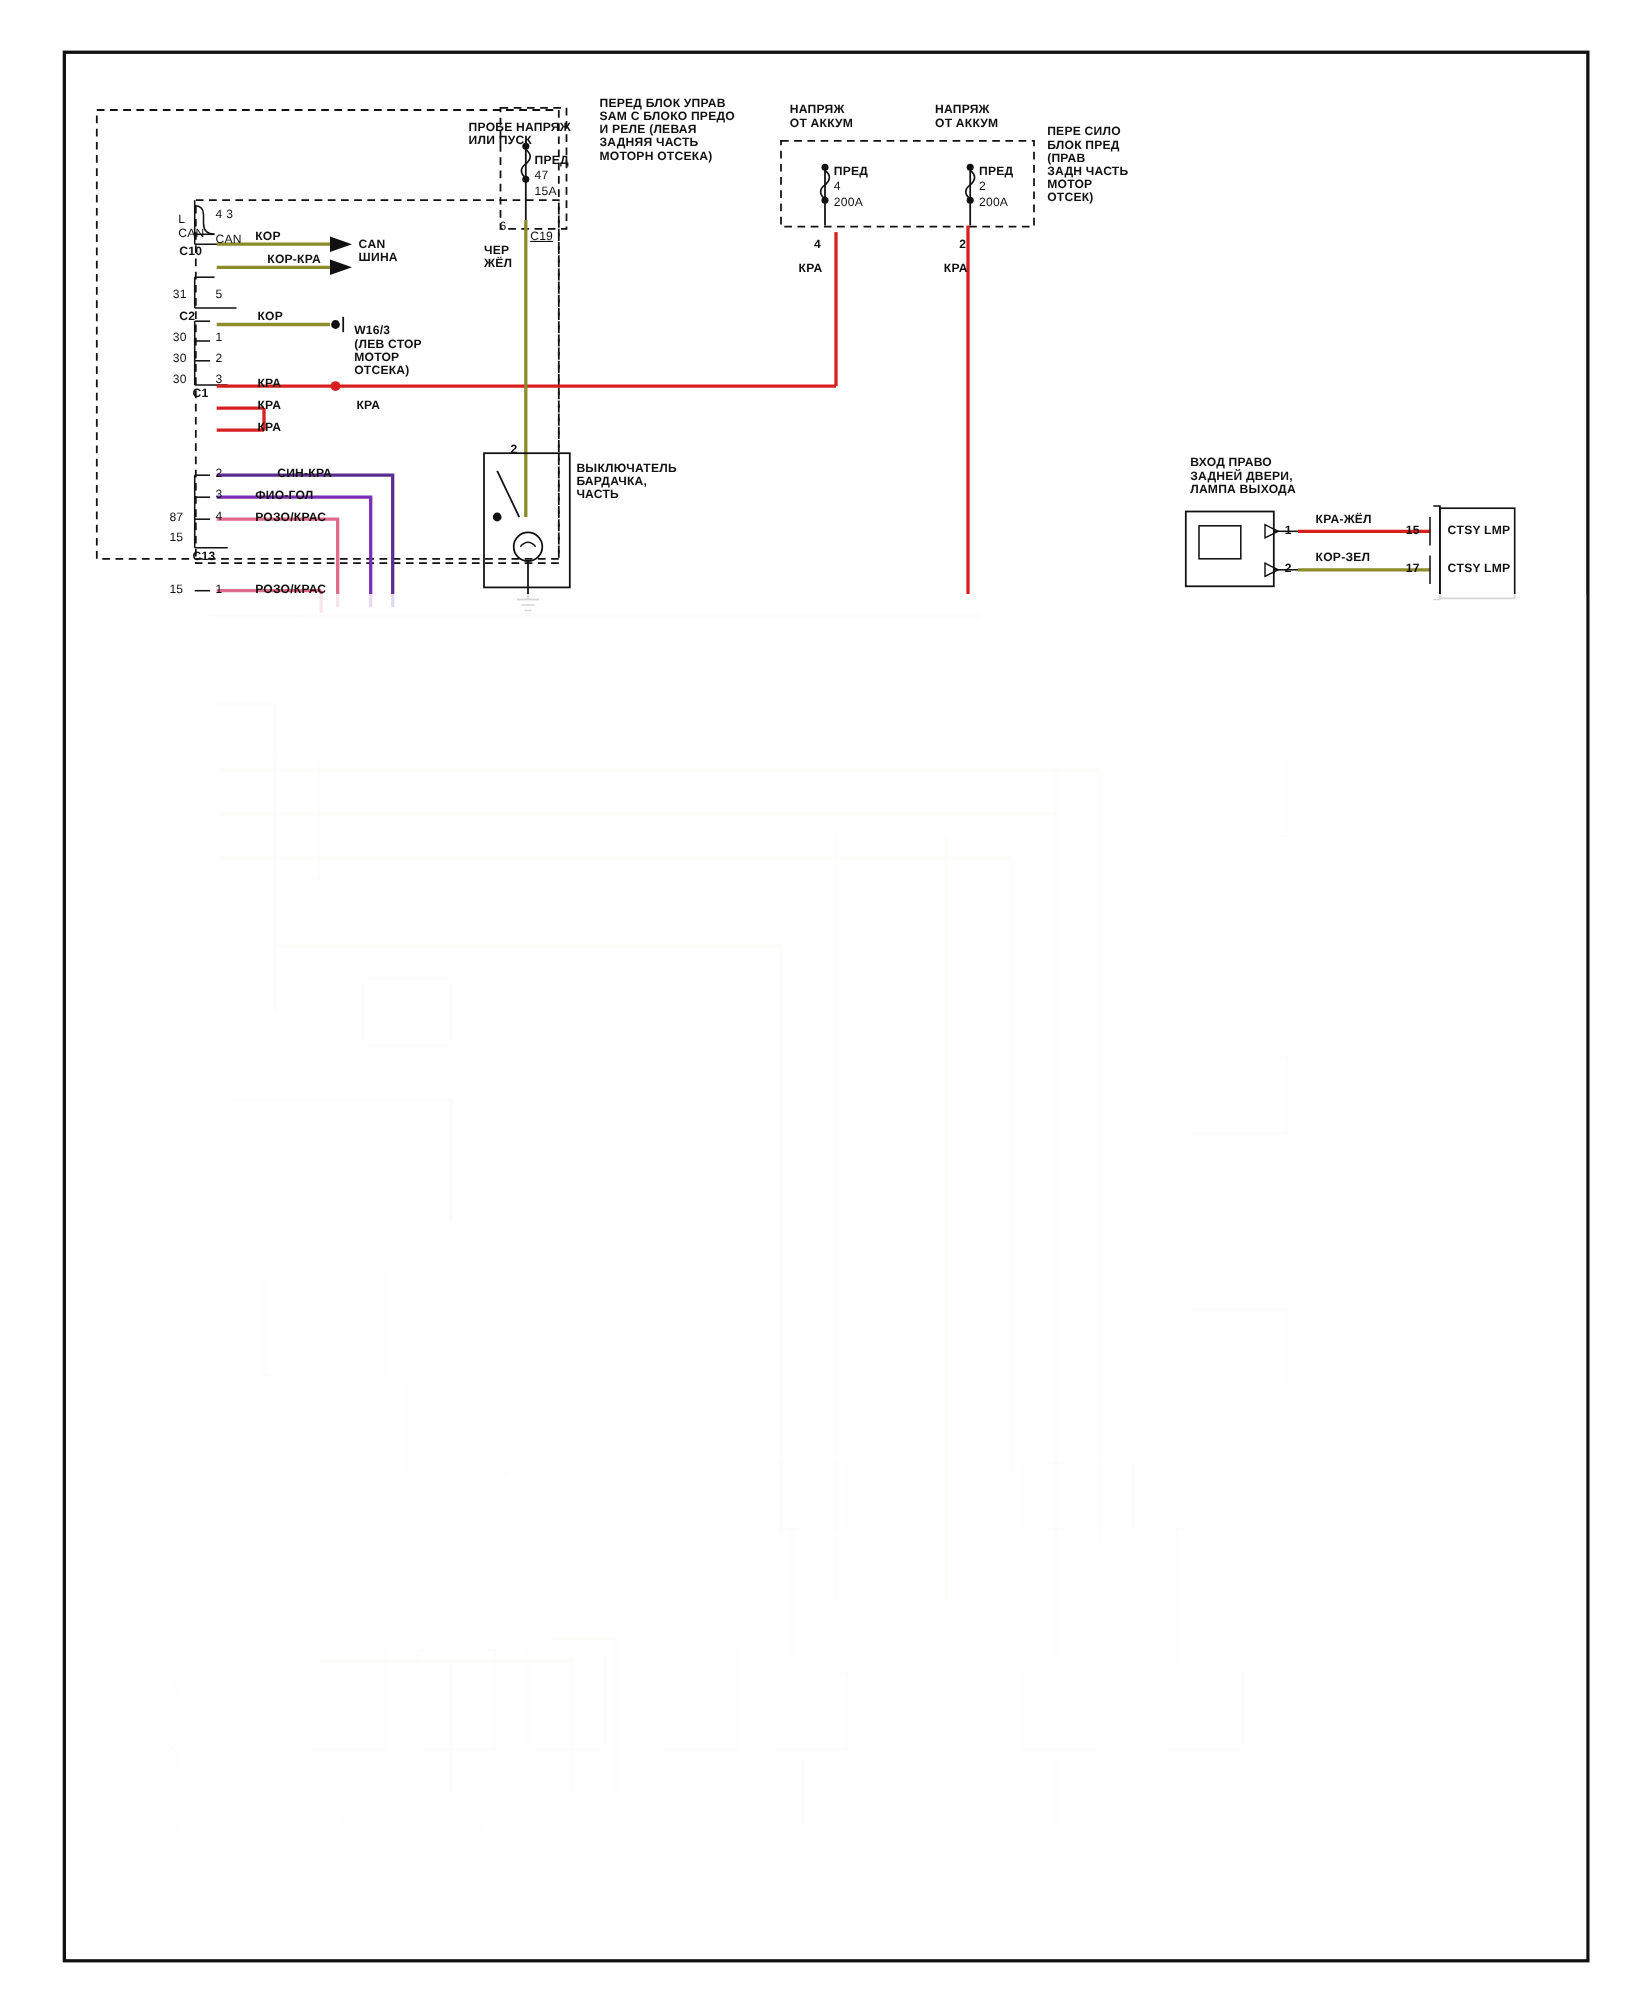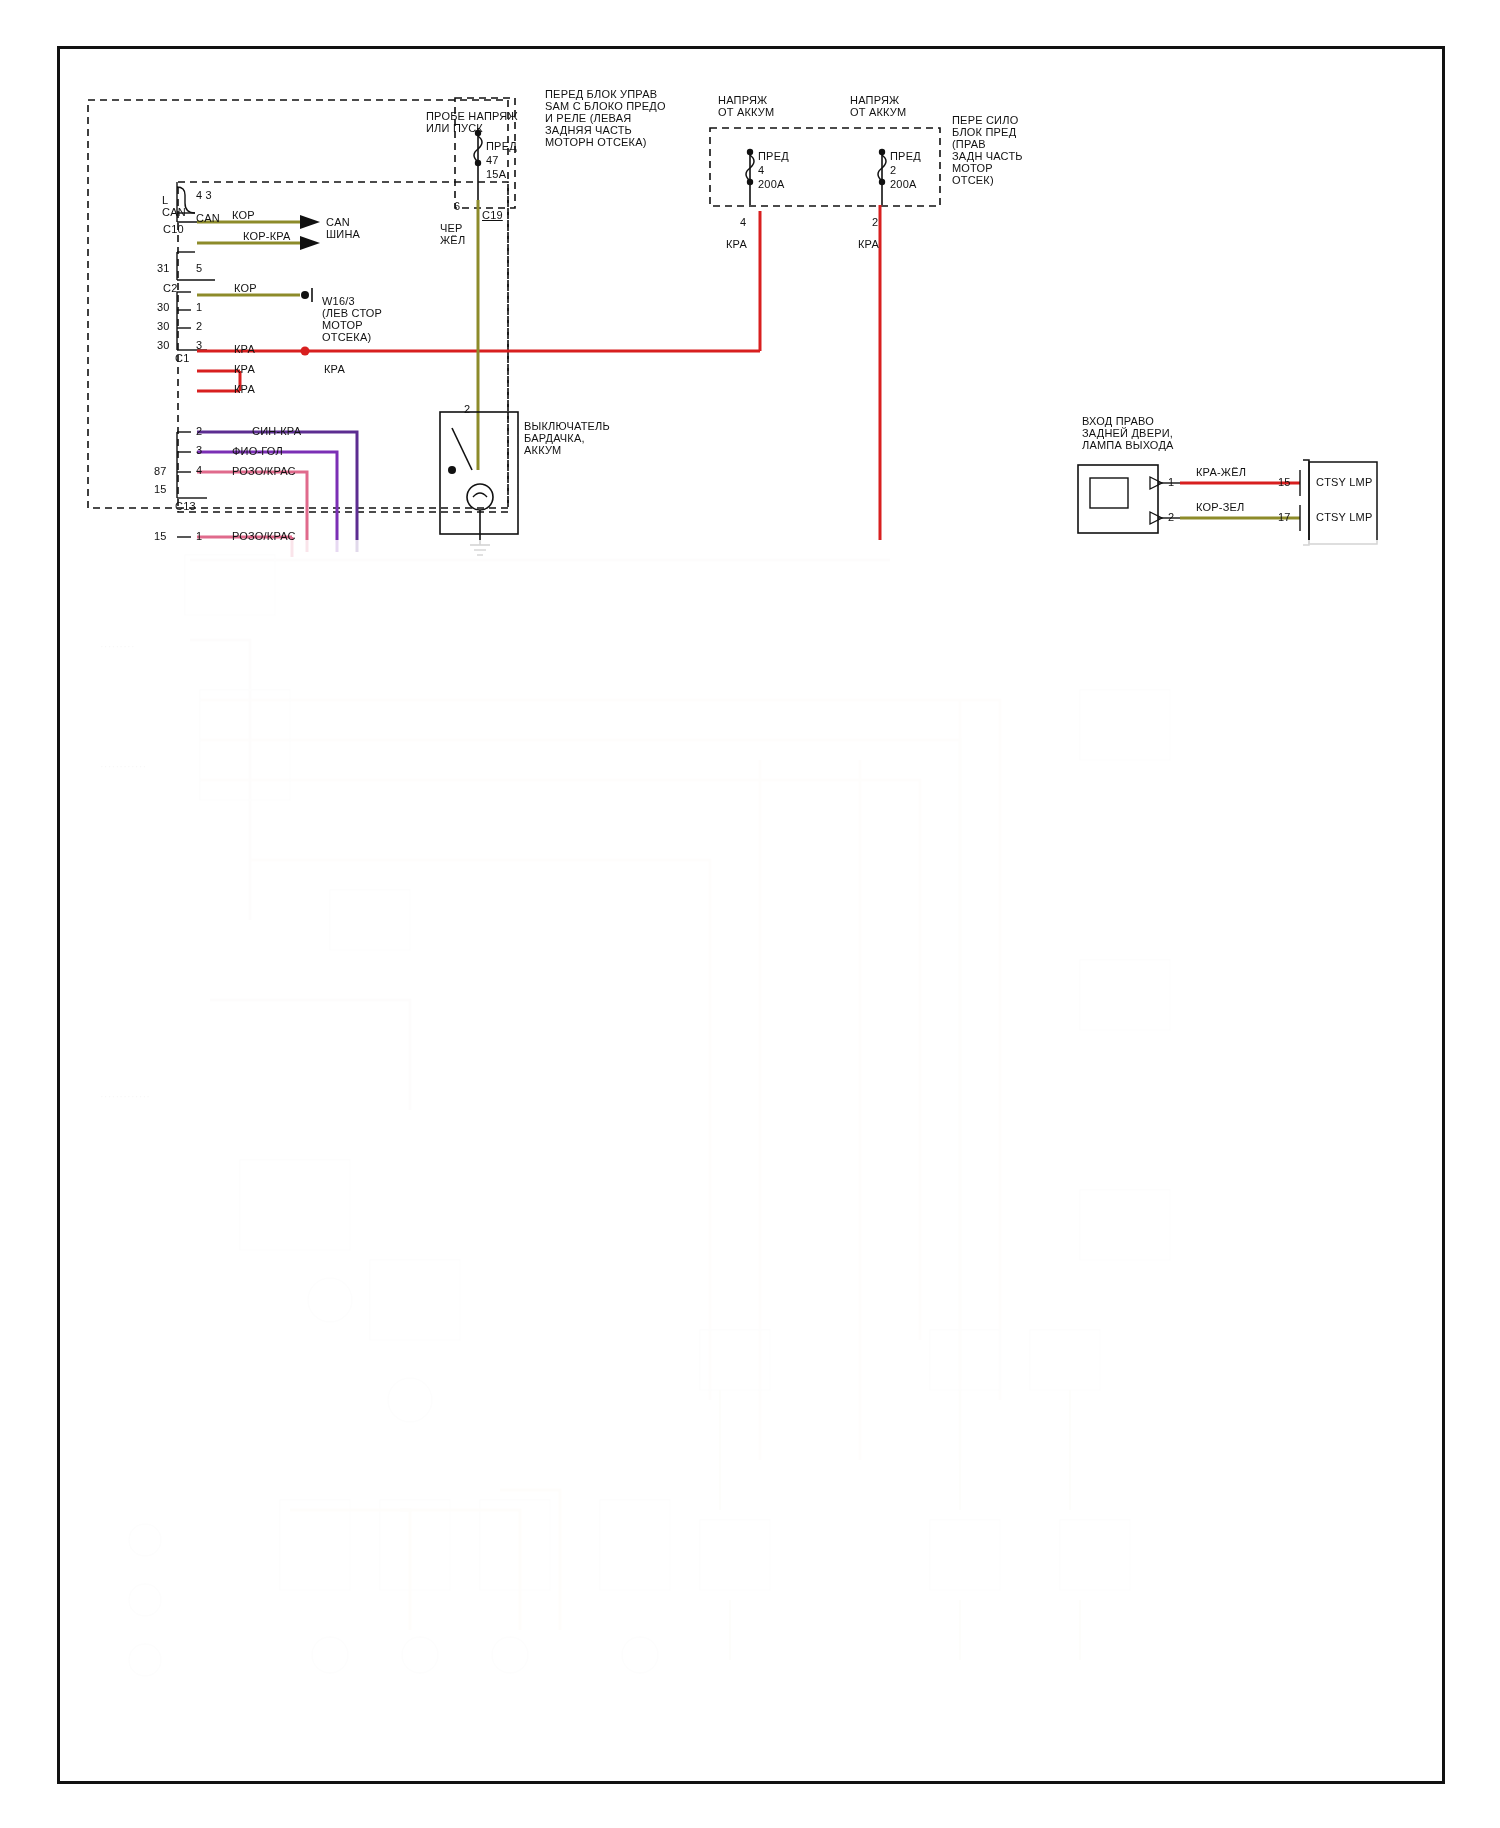--- a/index.html
+++ b/index.html
@@ -1,21 +1,21 @@
 <!DOCTYPE html>
 <html><head>
 <meta charset="utf-8">
 <style>
   html,body{margin:0;padding:0;background:#ffffff;}
   body{width:1500px;height:1828px;font-family:"Liberation Sans",sans-serif;}
   #sheet{position:relative;width:1500px;height:1828px;overflow:hidden;background:#fff;}
   .border-outer{position:absolute;left:57px;top:46px;width:1388px;height:1738px;border:3px solid #111;box-sizing:border-box;}
   .fadebox{position:absolute;left:60px;top:540px;width:1382px;height:1241px;background:#fff;opacity:0.82;pointer-events:none;}
   .lbl{position:absolute;font-size:11px;line-height:12px;color:#111;white-space:pre;letter-spacing:0.2px;}
-  .lbl.b{font-weight:normal;}
+  .lbl.b{font-weight:bold;}
   .faded{opacity:0.13;}
   .faded2{opacity:0.20;}
   svg{display:block;}
 </style>
 </head>
 <body>
 
 <div id="sheet">
 
   <div class="border-outer"></div>
@@ -291,21 +291,21 @@
   <div class="lbl b" style="left:440px;top:222px;">ЧЕР
 ЖЁЛ</div>
   <div class="lbl b" style="left:726px;top:238px;">КРА</div>
   <div class="lbl b" style="left:858px;top:238px;">КРА</div>
   <div class="lbl b" style="left:740px;top:216px;">4</div>
   <div class="lbl b" style="left:872px;top:216px;">2</div>
   <div class="lbl b" style="left:464px;top:403px;">2</div>
 
   <div class="lbl b" style="left:524px;top:420px;">ВЫКЛЮЧАТЕЛЬ
 БАРДАЧКА,
-АККУМ</div>
+ЧАСТЬ</div>
   <div class="lbl b" style="left:1082px;top:415px;">ВХОД ПРАВО
 ЗАДНЕЙ ДВЕРИ,
 ЛАМПА ВЫХОДА</div>
 
   <div class="lbl b" style="left:1168px;top:476px;">1</div>
   <div class="lbl b" style="left:1168px;top:511px;">2</div>
   <div class="lbl b" style="left:1196px;top:466px;">КРА-ЖЁЛ</div>
   <div class="lbl b" style="left:1196px;top:501px;">КОР-ЗЕЛ</div>
   <div class="lbl b" style="left:1278px;top:476px;">15</div>
   <div class="lbl b" style="left:1278px;top:511px;">17</div>

